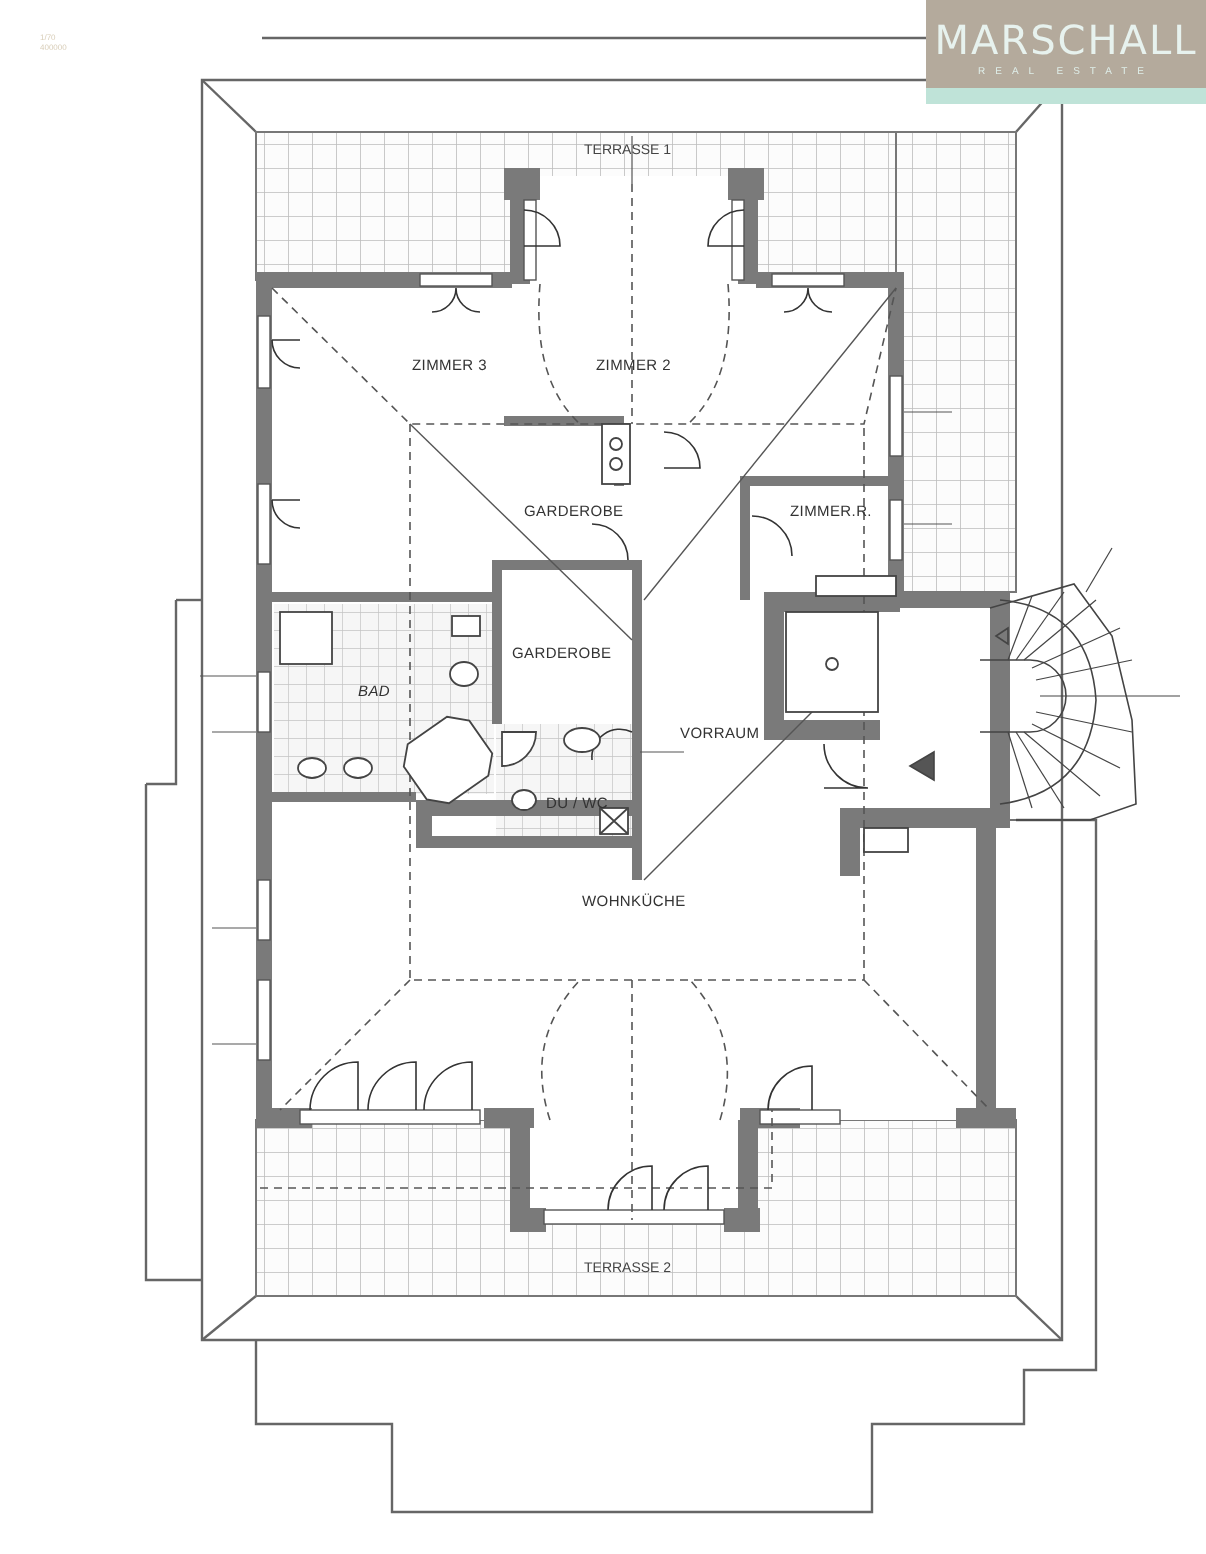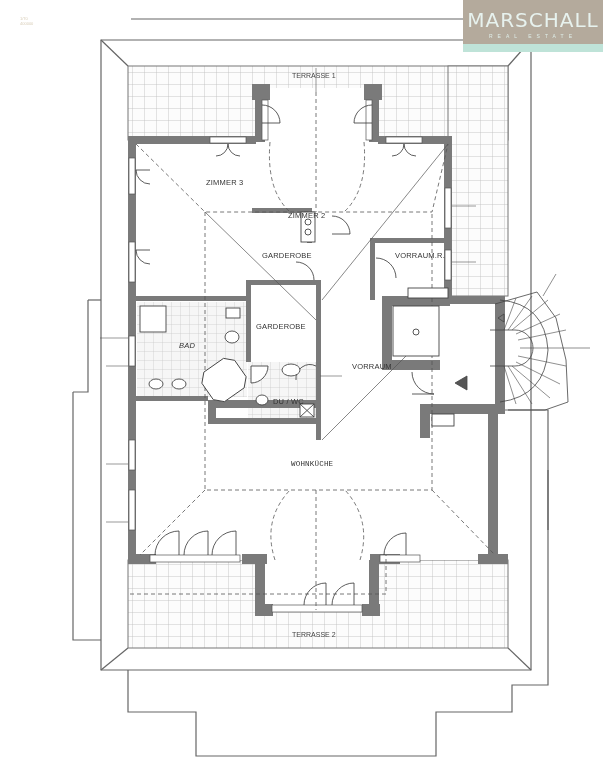--- a/index.html
+++ b/index.html
@@ -212,20 +212,20 @@
 
 <div class="stamp">
   <div>1/70</div>
   <div>400000</div>
 </div>
 
 <div class="terrace-label" style="left:292px; top:72px;">TERRASSE 1</div>
 <div class="terrace-label" style="left:292px; top:631px;">TERRASSE 2</div>
 
 <div class="room-label" style="left:190px; top:178px;margin-left:16px;">ZIMMER 3</div>
-<div class="room-label" style="left:288px; top:178px;margin-top:33px;">ZIMMER 2</div>
+<div class="room-label" style="left:298px; top:178px;">ZIMMER 2</div>
 <div class="room-label" style="left:262px; top:251px;">GARDEROBE</div>
-<div class="room-label" style="left:395px; top:251px;">VORRAUM.R.</div>
+<div class="room-label" style="left:395px; top:251px;">ZIMMER.R.</div>
 <div class="room-label" style="left:256px; top:322px;">GARDEROBE</div>
 <div class="room-label" style="left:179px; top:341px;font-style:italic;">BAD</div>
 <div class="room-label" style="left:273px; top:397px;">DU / WC</div>
-<div class="room-label" style="left:352px; top:362px;">VORRAUM</div>
-<div class="room-label" style="left:291px; top:460px;font-family:Liberation Mono, monospace;">WOHNKÜCHE</div>
+<div class="room-label" style="left:340px; top:362px;">VORRAUM</div>
+<div class="room-label" style="left:291px; top:446px;">WOHNKÜCHE</div>
 
 </body></html>

